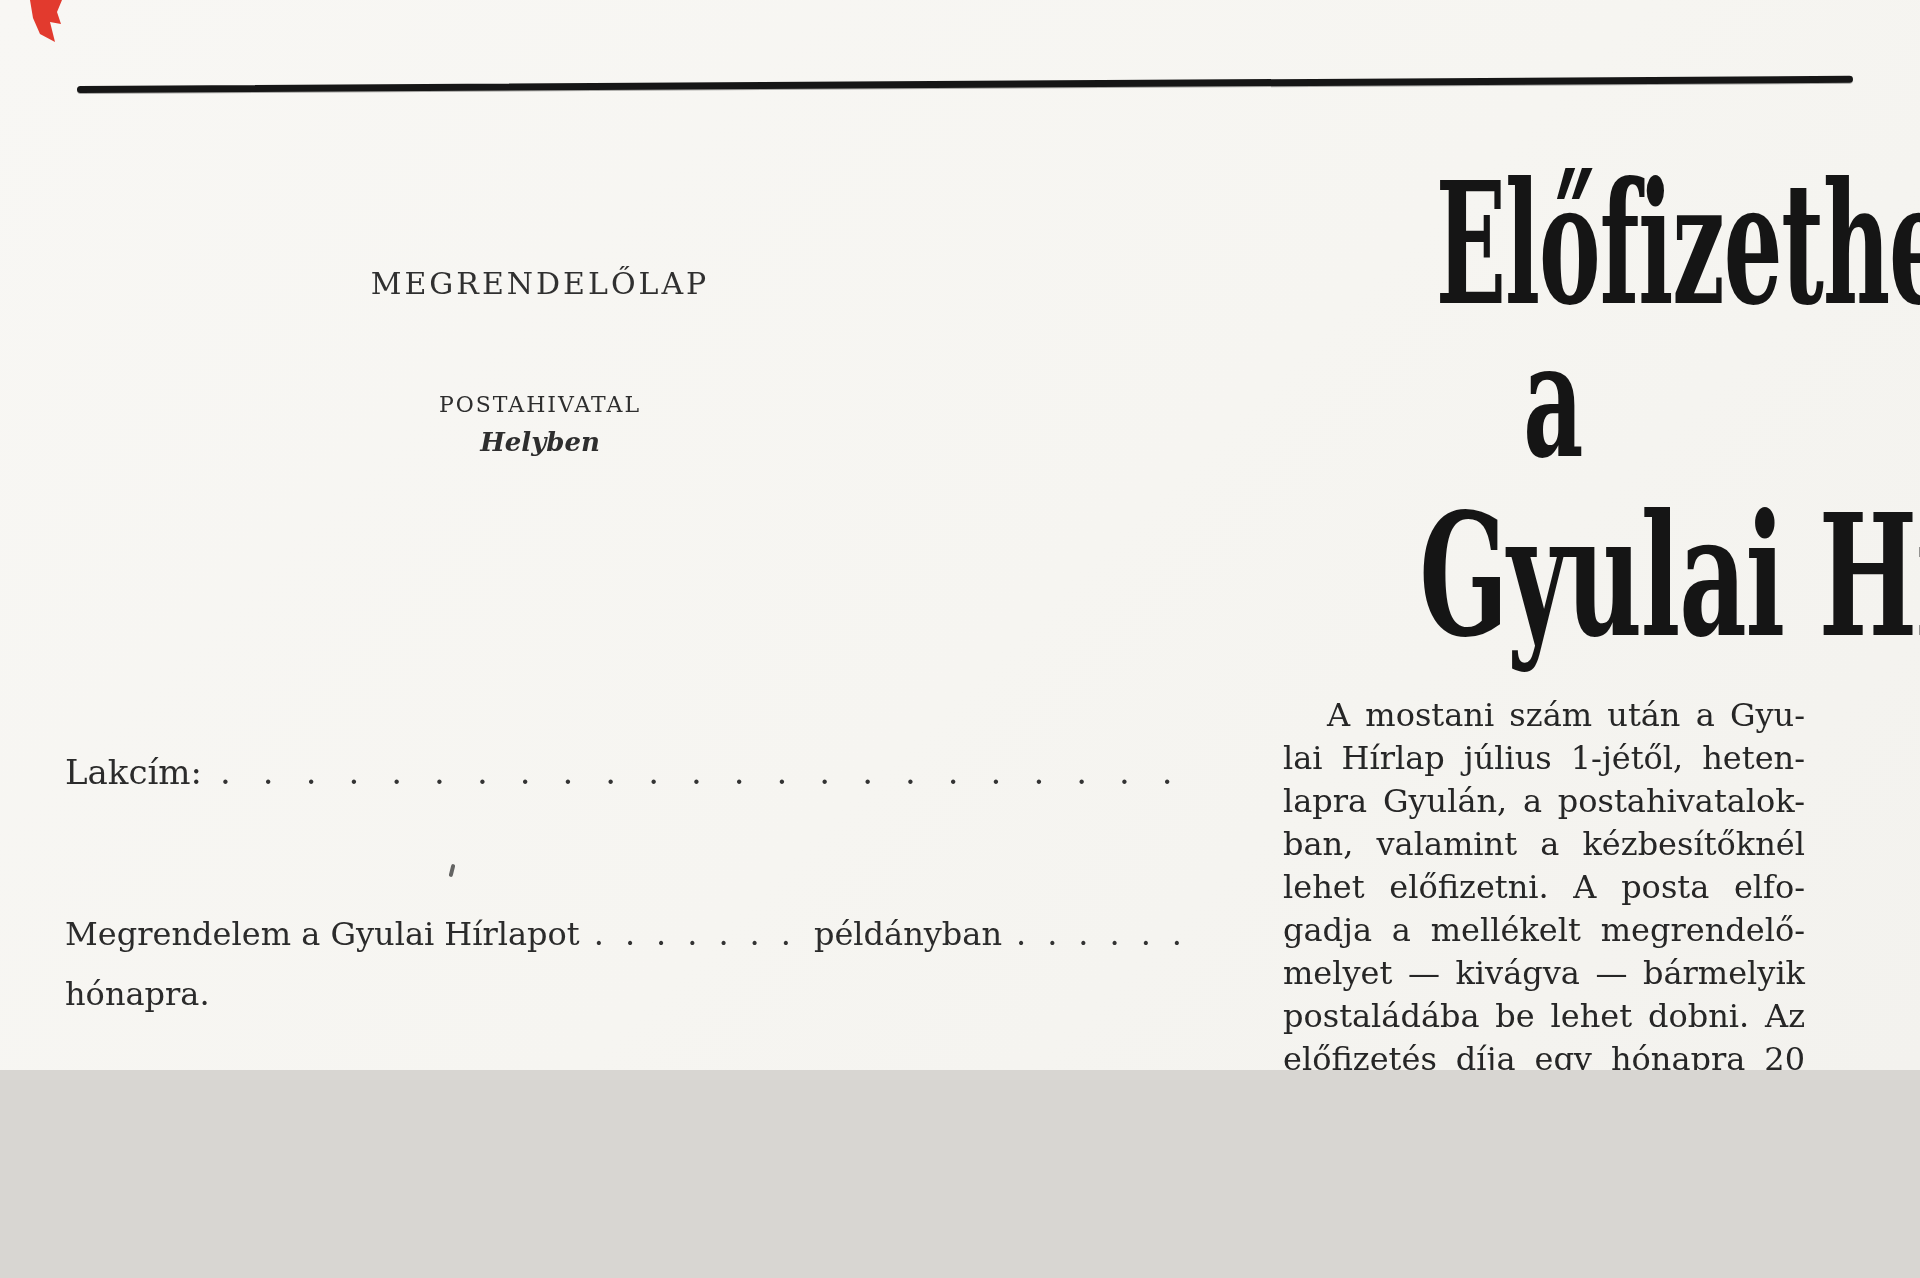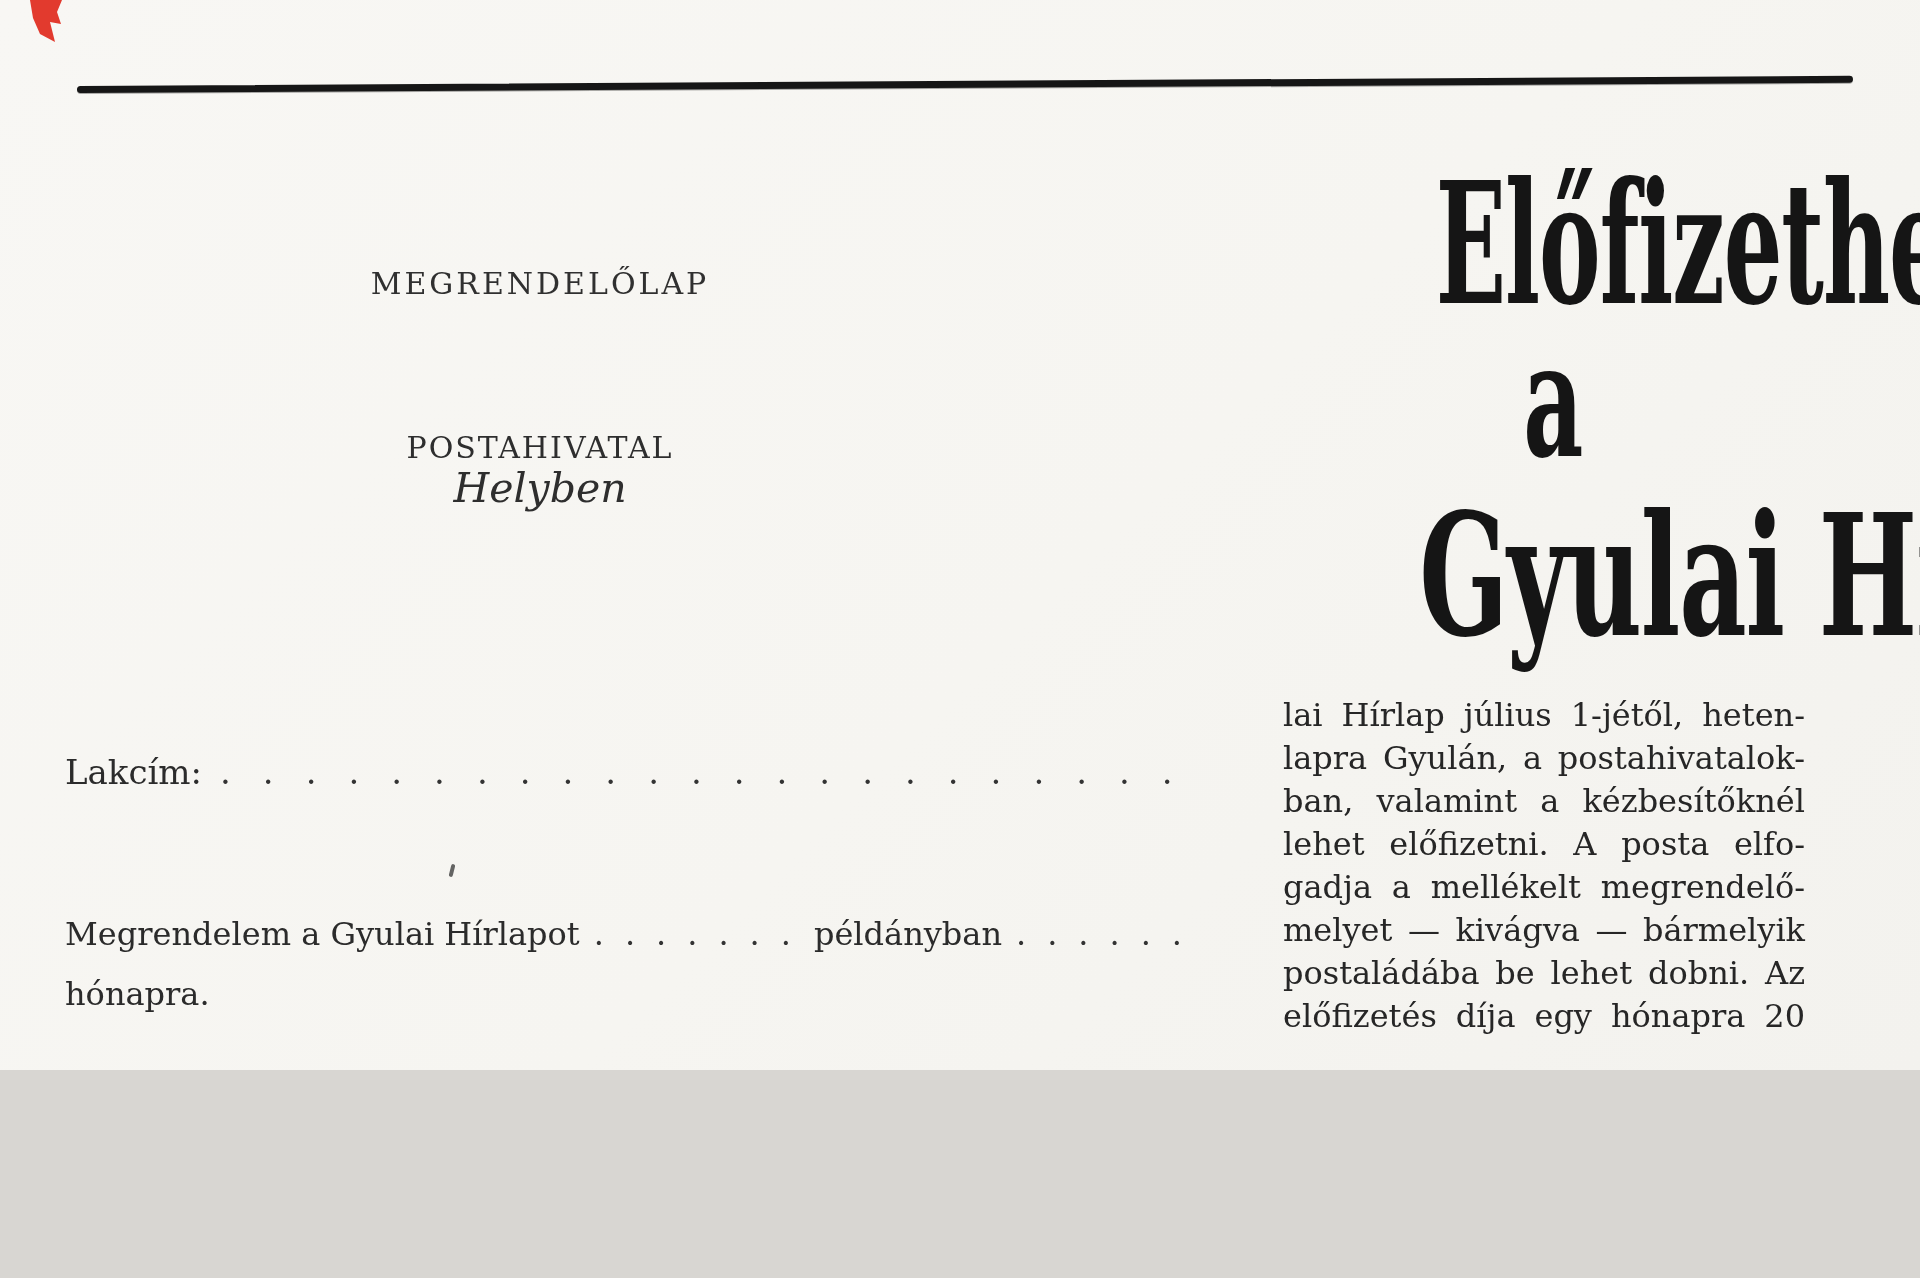--- a/index.html
+++ b/index.html
@@ -19,22 +19,22 @@
     transform:rotate(-0.33deg); transform-origin:left center;
     box-shadow:0 1px 0 rgba(20,20,20,.35);
   }
 
   
   .redmark { position:absolute; left:16px; top:0; }
 
   
   .center-line { position:absolute; left:90px; width:900px; text-align:center; white-space:nowrap; }
   .form-title { top:266px; font-size:30px; letter-spacing:3px; color:#303030; }
-  .form-addressee { top:430px; font-size:30px; letter-spacing:2px; color:#2e2e2e; }
-  .form-location { top:464px; font-size:41px; font-style:italic; color:#2e2e2e; }
+  .form-addressee { top:392px; font-size:22px; letter-spacing:2px; color:#2e2e2e; }
+  .form-location { top:427px; font-size:26px; font-style:italic; color:#2e2e2e;font-weight:bold; }
 
   
   .fieldrow { position:absolute; left:65px; font-size:34px; white-space:nowrap; color:#2b2b2b; }
   .row-name { top:600px; }
   .row-address { top:752px; }
   .leader { letter-spacing:32px; margin-left:18px; color:#333; }
 
   
   .orderblock { position:absolute; left:65px; top:904px; width:1260px; font-size:32px; line-height:60px; color:#2b2b2b; white-space:nowrap; }
   .inline-dots { letter-spacing:21px; margin-left:14px; margin-right:2px; color:#333; }
@@ -91,20 +91,21 @@
     <span class="hl-inner">Előfizethető</span>
   </div>
   <div class="hl hl2">
     <span class="hl-inner">a</span>
   </div>
   <div class="hl hl3">
     <span class="hl-inner">Gyulai Hírlap</span>
   </div>
 
   <div class="article">
+    <div class="jline first">A mostani szám után a Gyu-</div>
     <div class="jline">lai Hírlap július 1-jétől, heten-</div>
     <div class="jline">lapra Gyulán, a postahivatalok-</div>
     <div class="jline">ban, valamint a kézbesítőknél</div>
     <div class="jline">lehet előfizetni. A posta elfo-</div>
     <div class="jline">gadja a mellékelt megrendelő-</div>
     <div class="jline">melyet — kivágva — bármelyik</div>
     <div class="jline">postaládába be lehet dobni. Az</div>
     <div class="jline">előfizetés díja egy hónapra 20</div>
   </div>
 

